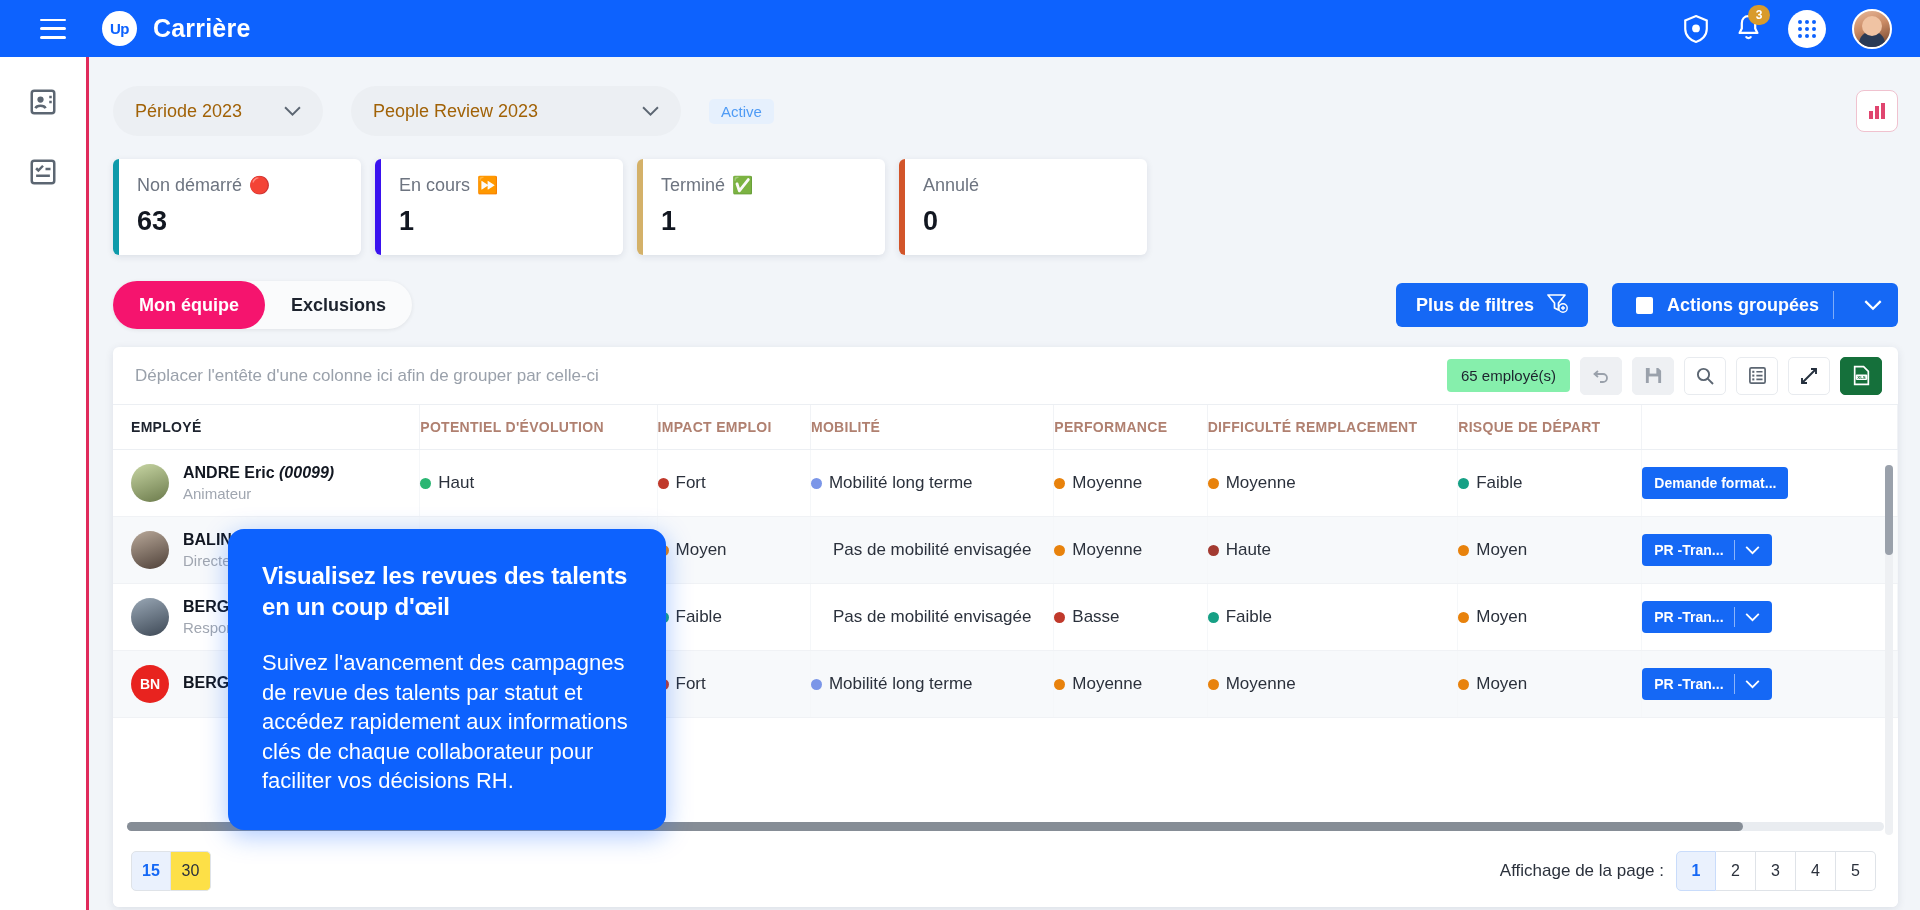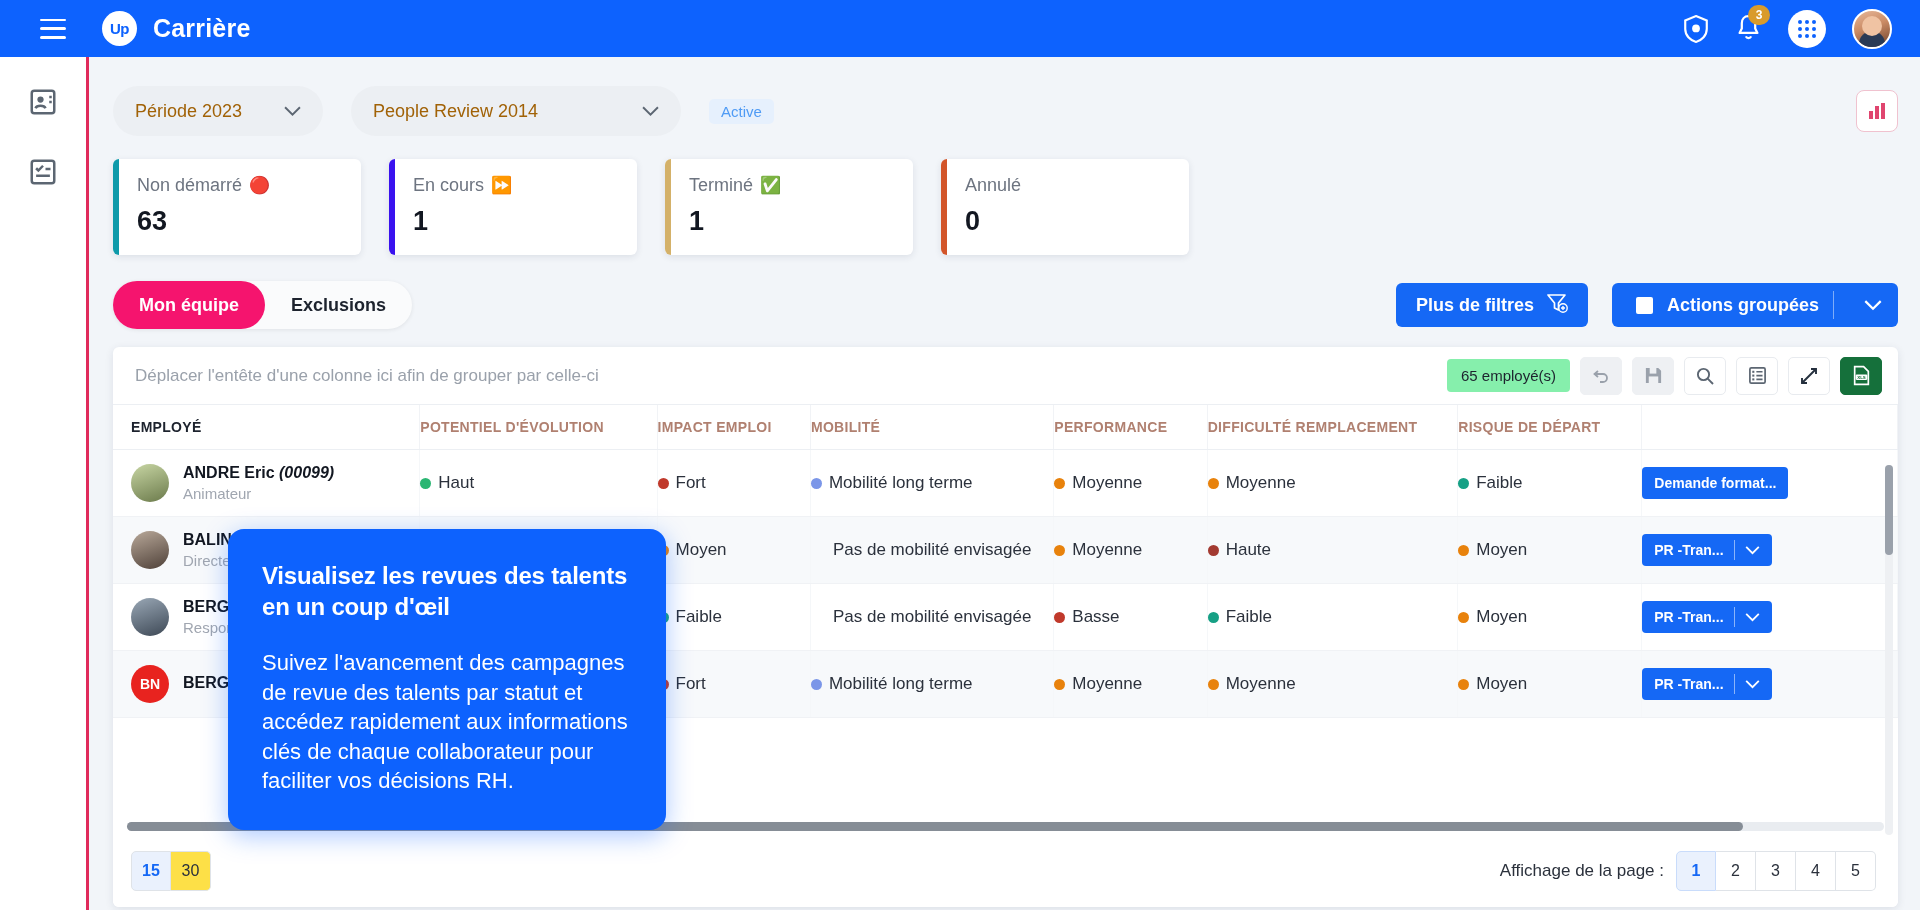--- a/index.html
+++ b/index.html
@@ -77,21 +77,21 @@
   .sel.w1 { width: 210px; }
   .sel.w2 { width: 330px; }
   .sel .chev { margin-left: auto; }
   .pill-active { color: #4f9bf5; font-size: 15px; background: #e6f0fd; padding: 4px 12px; border-radius: 5px; }
   .chart-btn {
     margin-left: auto; width: 42px; height: 42px; border: 1px solid #f0c2cf; border-radius: 8px;
     background: #fff; display: flex; align-items: center; justify-content: center; cursor: pointer;
   }
 
   
-  .cards { display: flex; gap: 28px; margin-top: 20px; }
+  .cards { display: flex; gap: 14px; margin-top: 20px; }
   .card {
     width: 248px; height: 96px; background: #fff; border-radius: 6px;
     box-shadow: 0 2px 7px rgba(25,40,70,0.10); position: relative;
     padding: 16px 0 0 24px; overflow: hidden;
   }
   .card .stripe { position: absolute; left: 0; top: 0; width: 6px; height: 100%; }
   .card .lbl { font-size: 18px; color: #6d7480; display: flex; align-items: center; gap: 7px; }
   .card .val { font-size: 27px; font-weight: bold; color: #121721; margin-top: 10px; }
   .emoji { font-size: 17px; }
 
@@ -261,21 +261,21 @@
     <div class="filters-row">
       <div class="sel w1">
         <span>Période 2023</span>
         <span class="chev">
           <svg width="17" height="11" viewBox="0 0 16 10">
               <path d="M1 1 L8 8 L15 1" fill="none" stroke="#5c6672" stroke-width="1.8"></path>
             </svg>
         </span>
       </div>
       <div class="sel w2">
-        <span>People Review 2014</span>
+        <span>People Review 2023</span>
         <span class="chev">
           <svg width="17" height="11" viewBox="0 0 16 10">
               <path d="M1 1 L8 8 L15 1" fill="none" stroke="#5c6672" stroke-width="1.8"></path>
             </svg>
         </span>
       </div>
       <span class="pill-active">Active</span>
       <div class="chart-btn">
         <svg width="20" height="20" viewBox="0 0 20 20">
             <rect x="2" y="10" width="4" height="8" fill="#e0456f"></rect>

